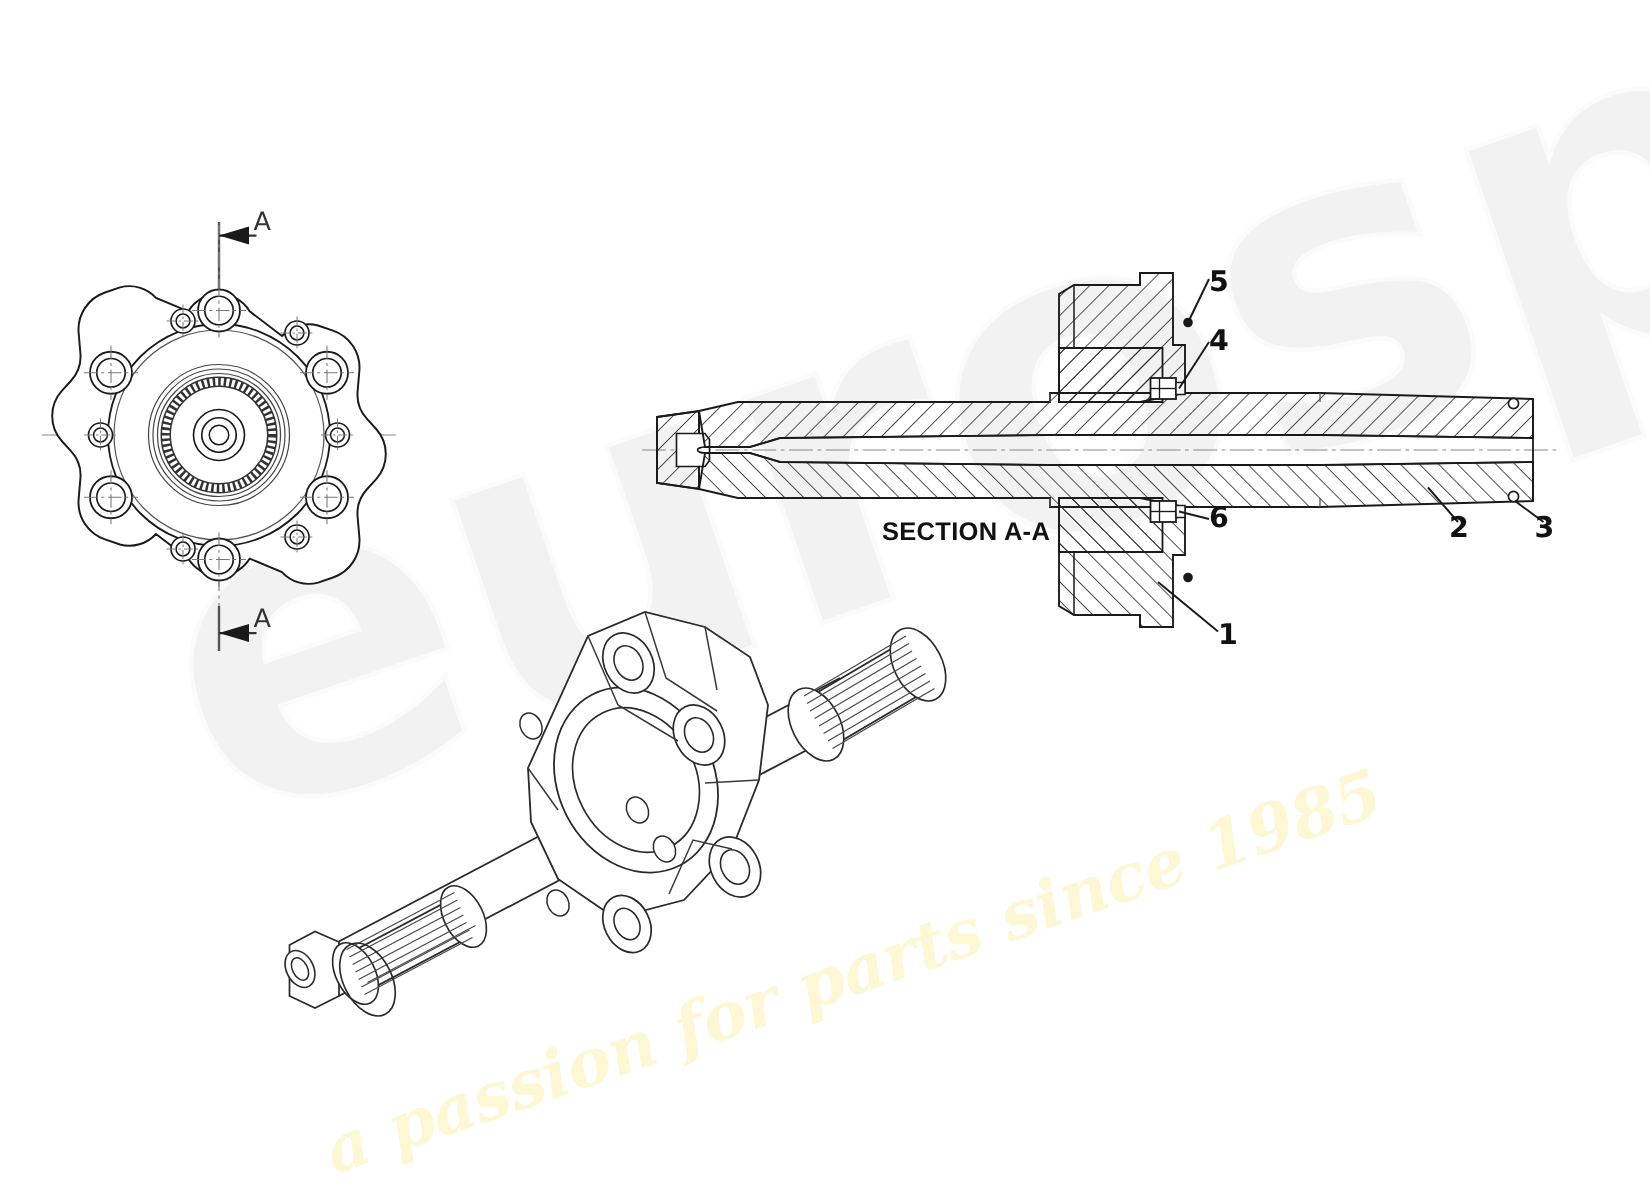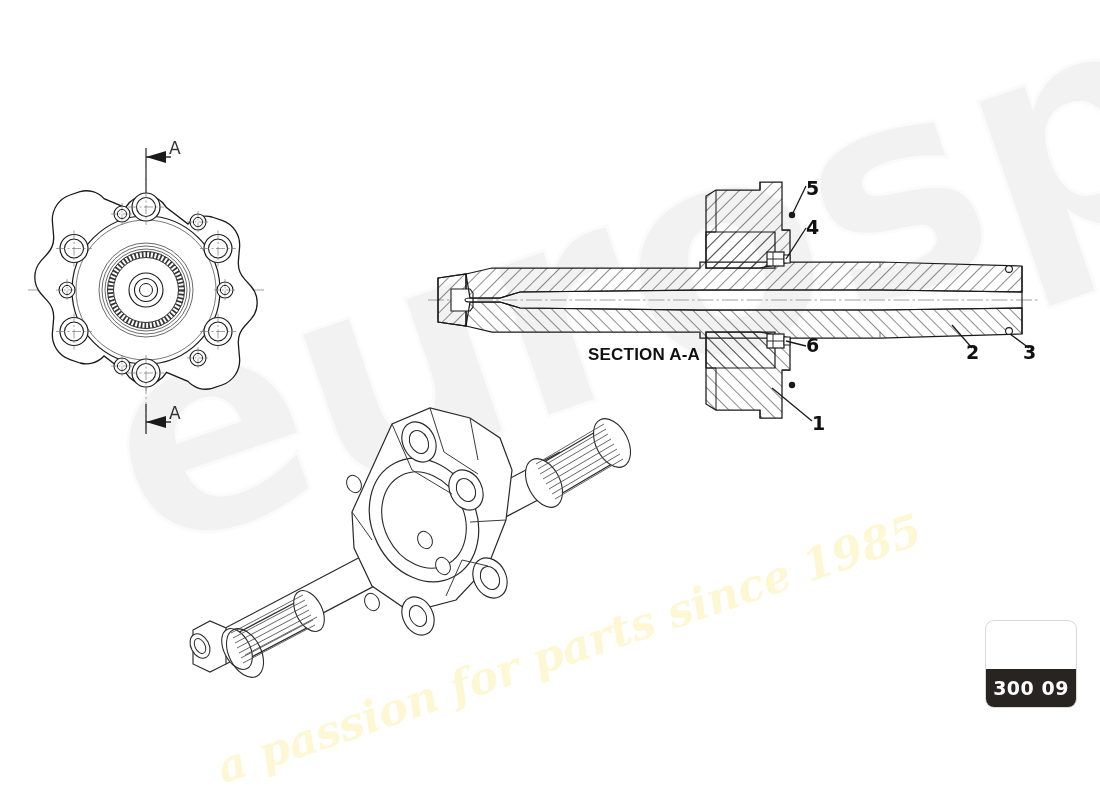--- a/index.html
+++ b/index.html
@@ -526,19 +526,14 @@
     <div class="sec-letter" style="left:169px; top:403px;">A</div>
 
     <div class="callout" style="left:812px; top:412px;">1</div>
     <div class="callout" style="left:966px; top:341px;">2</div>
     <div class="callout" style="left:1023px; top:341px;">3</div>
     <div class="callout" style="left:806px; top:216px;">4</div>
     <div class="callout" style="left:806px; top:177px;">5</div>
     <div class="callout" style="left:806px; top:334px;">6</div>
   </div>
 
-  <div id="badge">
-    <div id="badge-strip">
-      <span id="badge-code">300 09</span>
-    </div>
-  </div>
 
 </div>
 
 </body></html>

